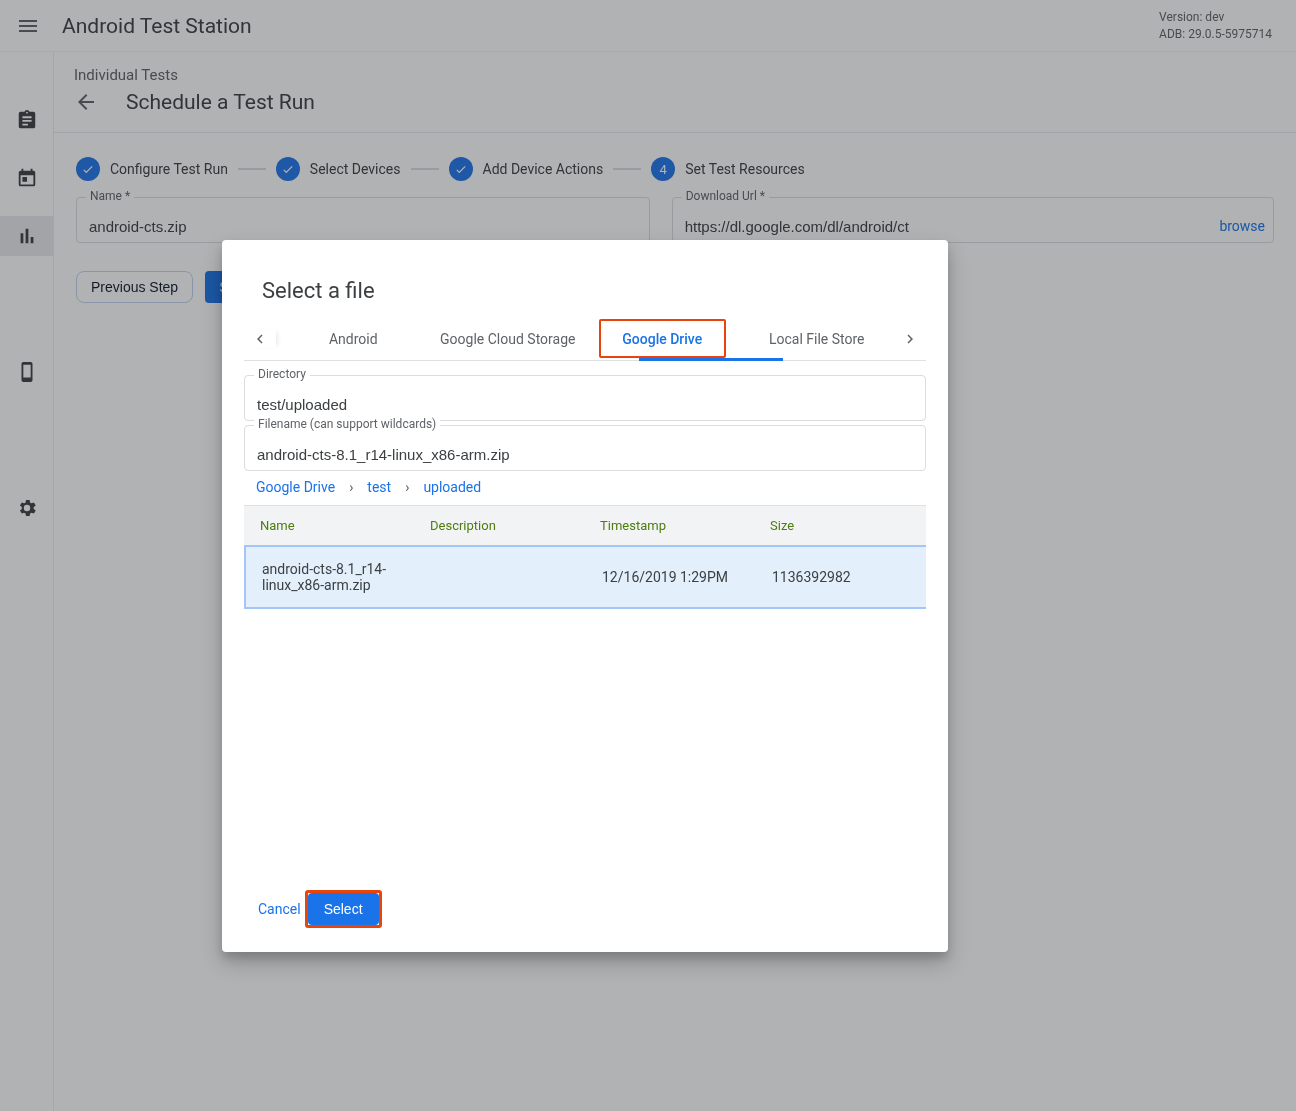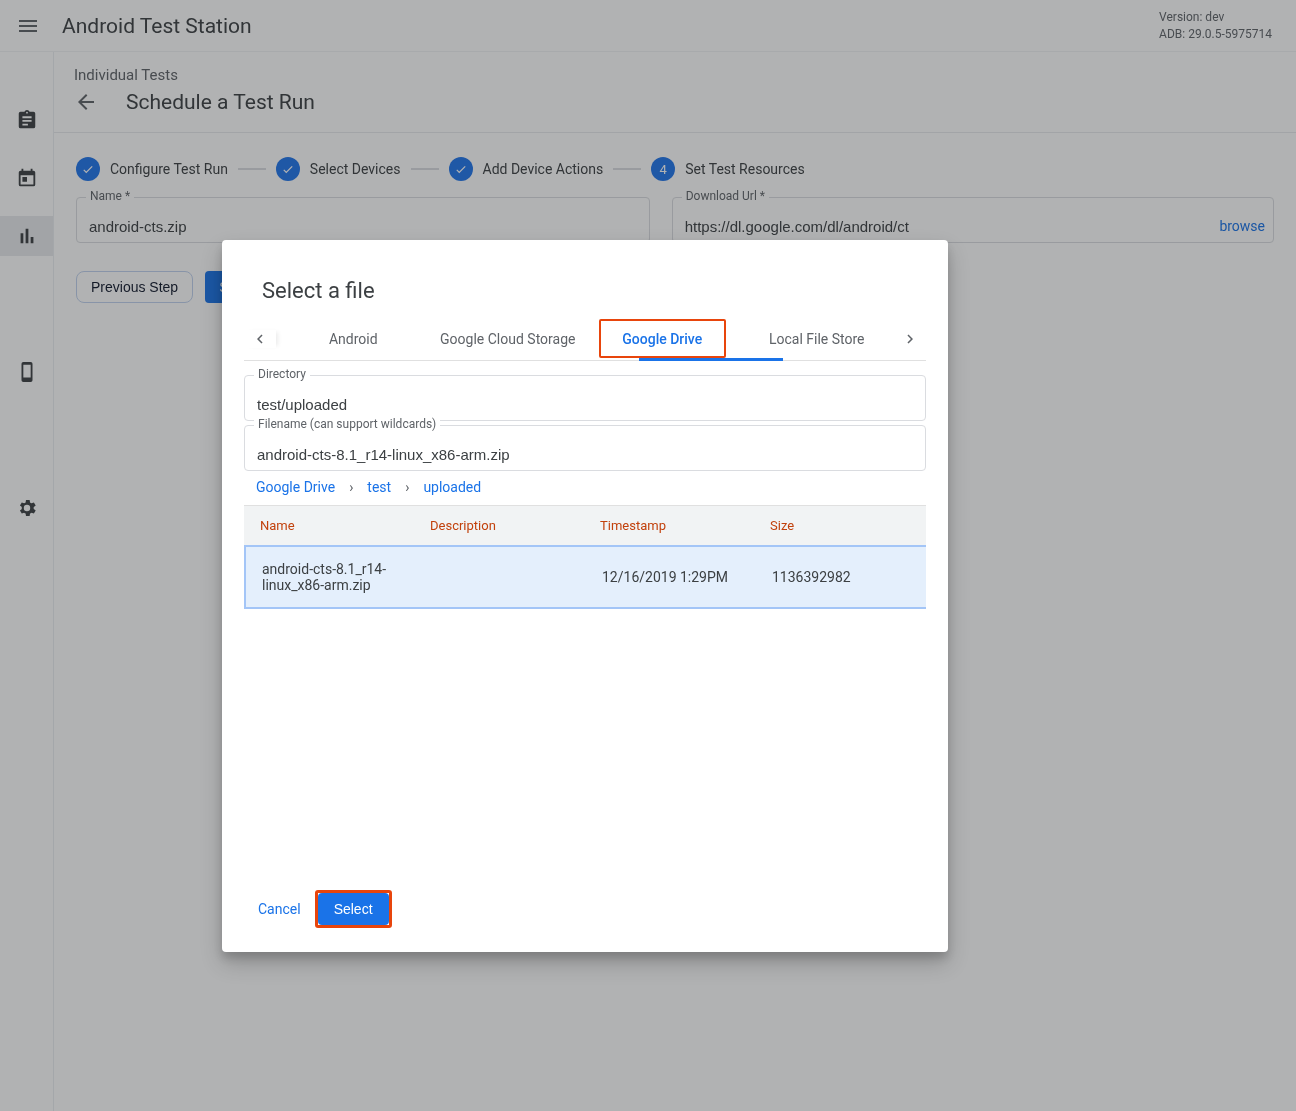--- a/index.html
+++ b/index.html
@@ -124,30 +124,30 @@
   .mini-field { position:relative; }
   .mini-field .box { border:1px solid #dadce0; border-radius:4px; height:46px; padding:16px 12px 4px; display:flex; align-items:center; }
   .mini-field .legend { position:absolute; top:-8px; left:10px; background:#fff; padding:0 4px; font-size:12px; color:#5f6368; }
   .mini-field input { border:none; outline:none; font-size:15px; width:100%; color:#3c4043; }
 
   .crumbs { display:flex; align-items:center; gap:14px; padding:4px 12px 0; }
   .crumbs a { color:#1a73e8; text-decoration:none; cursor:pointer; font-size:14px;}
   .crumbs .sep { color:#5f6368; }
 
   .table { margin-top:6px; }
-  .table .thead { display:flex; background:#f1f3f4; color:#c2410c; font-size:13px; padding:12px 16px; border-top:1px solid #e0e0e0; }
+  .table .thead { display:flex; background:#f1f3f4; color:#4d7c0f; font-size:13px; padding:12px 16px; border-top:1px solid #e0e0e0; }
   .table .trow { display:flex; padding:14px 16px; font-size:14px; align-items:center; }
   .table .trow.selected { background:#e4effc; border-top:2px solid #a3c5f7; border-bottom:2px solid #a3c5f7; border-left:2px solid #a3c5f7;}
   .col-name { flex:0 0 170px; padding-right:8px;}
   .col-desc { flex:0 0 170px; }
   .col-ts   { flex:0 0 170px; }
   .col-size { flex:1; }
 
   .dialog-actions {
-    margin-top:auto; padding:0 36px 4px; display:flex; align-items:center; gap:14px;
+    margin-top:auto; padding:0 36px 4px; display:flex; align-items:center; gap:4px;
   }
   .dialog-actions .cancel { color:#1a73e8; cursor:pointer; font-size:14px; }
   .dialog-actions .select-wrap {
     border:3px solid #e8450c; border-radius:3px; 
   }
   .dialog-actions .select-btn {
     background:#1a73e8; color:#fff; border:none; border-radius:4px;
     padding:8px 16px; font-size:14px; cursor:pointer;
   }
 

